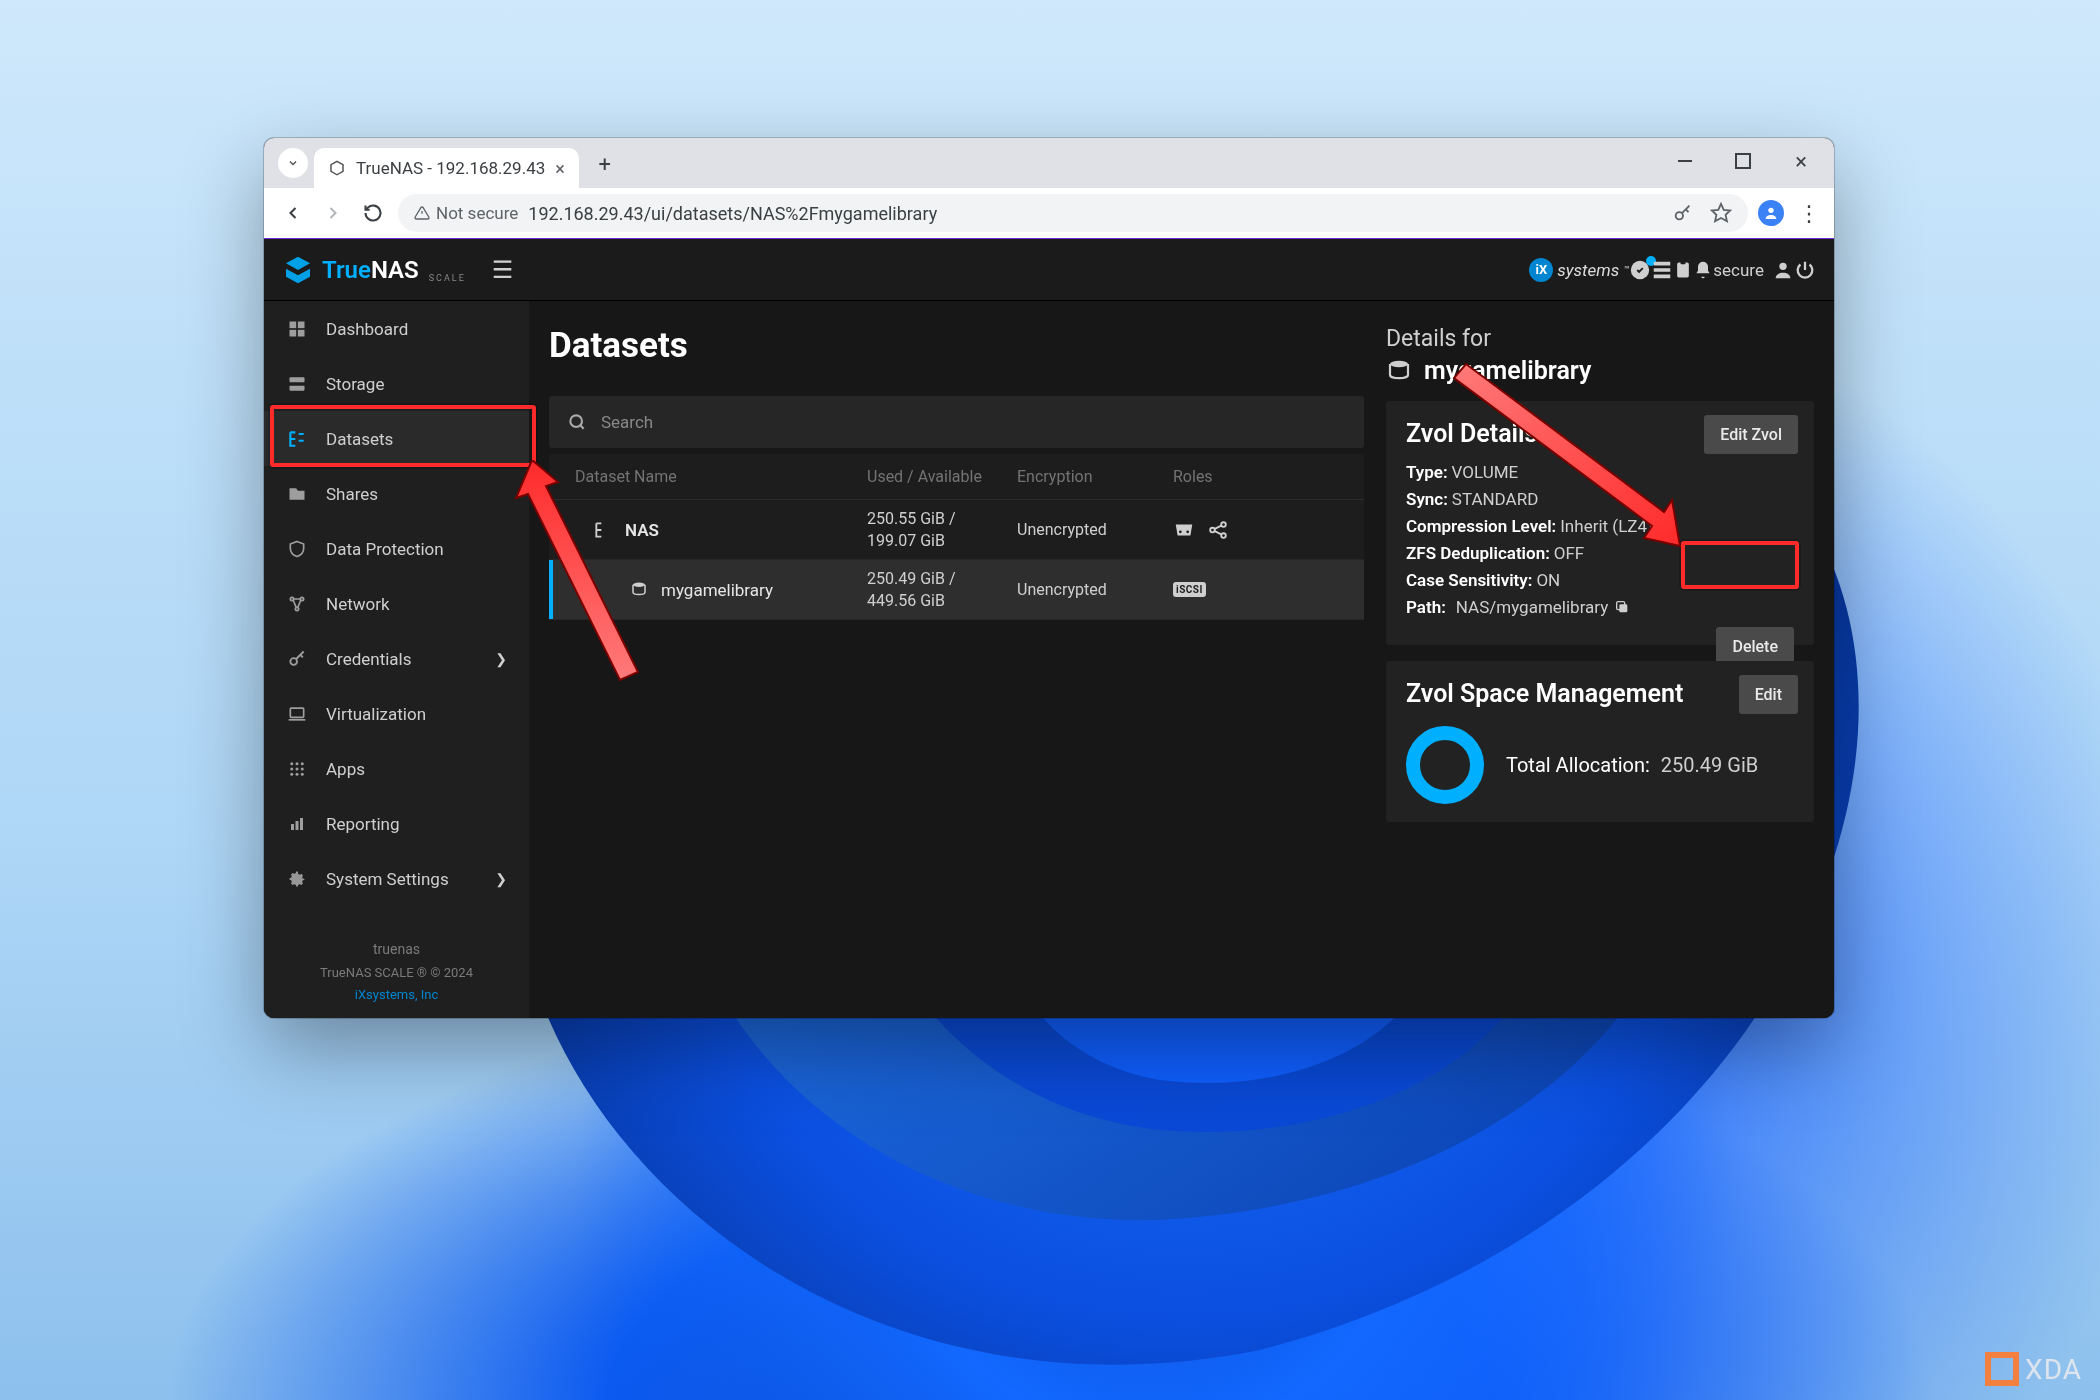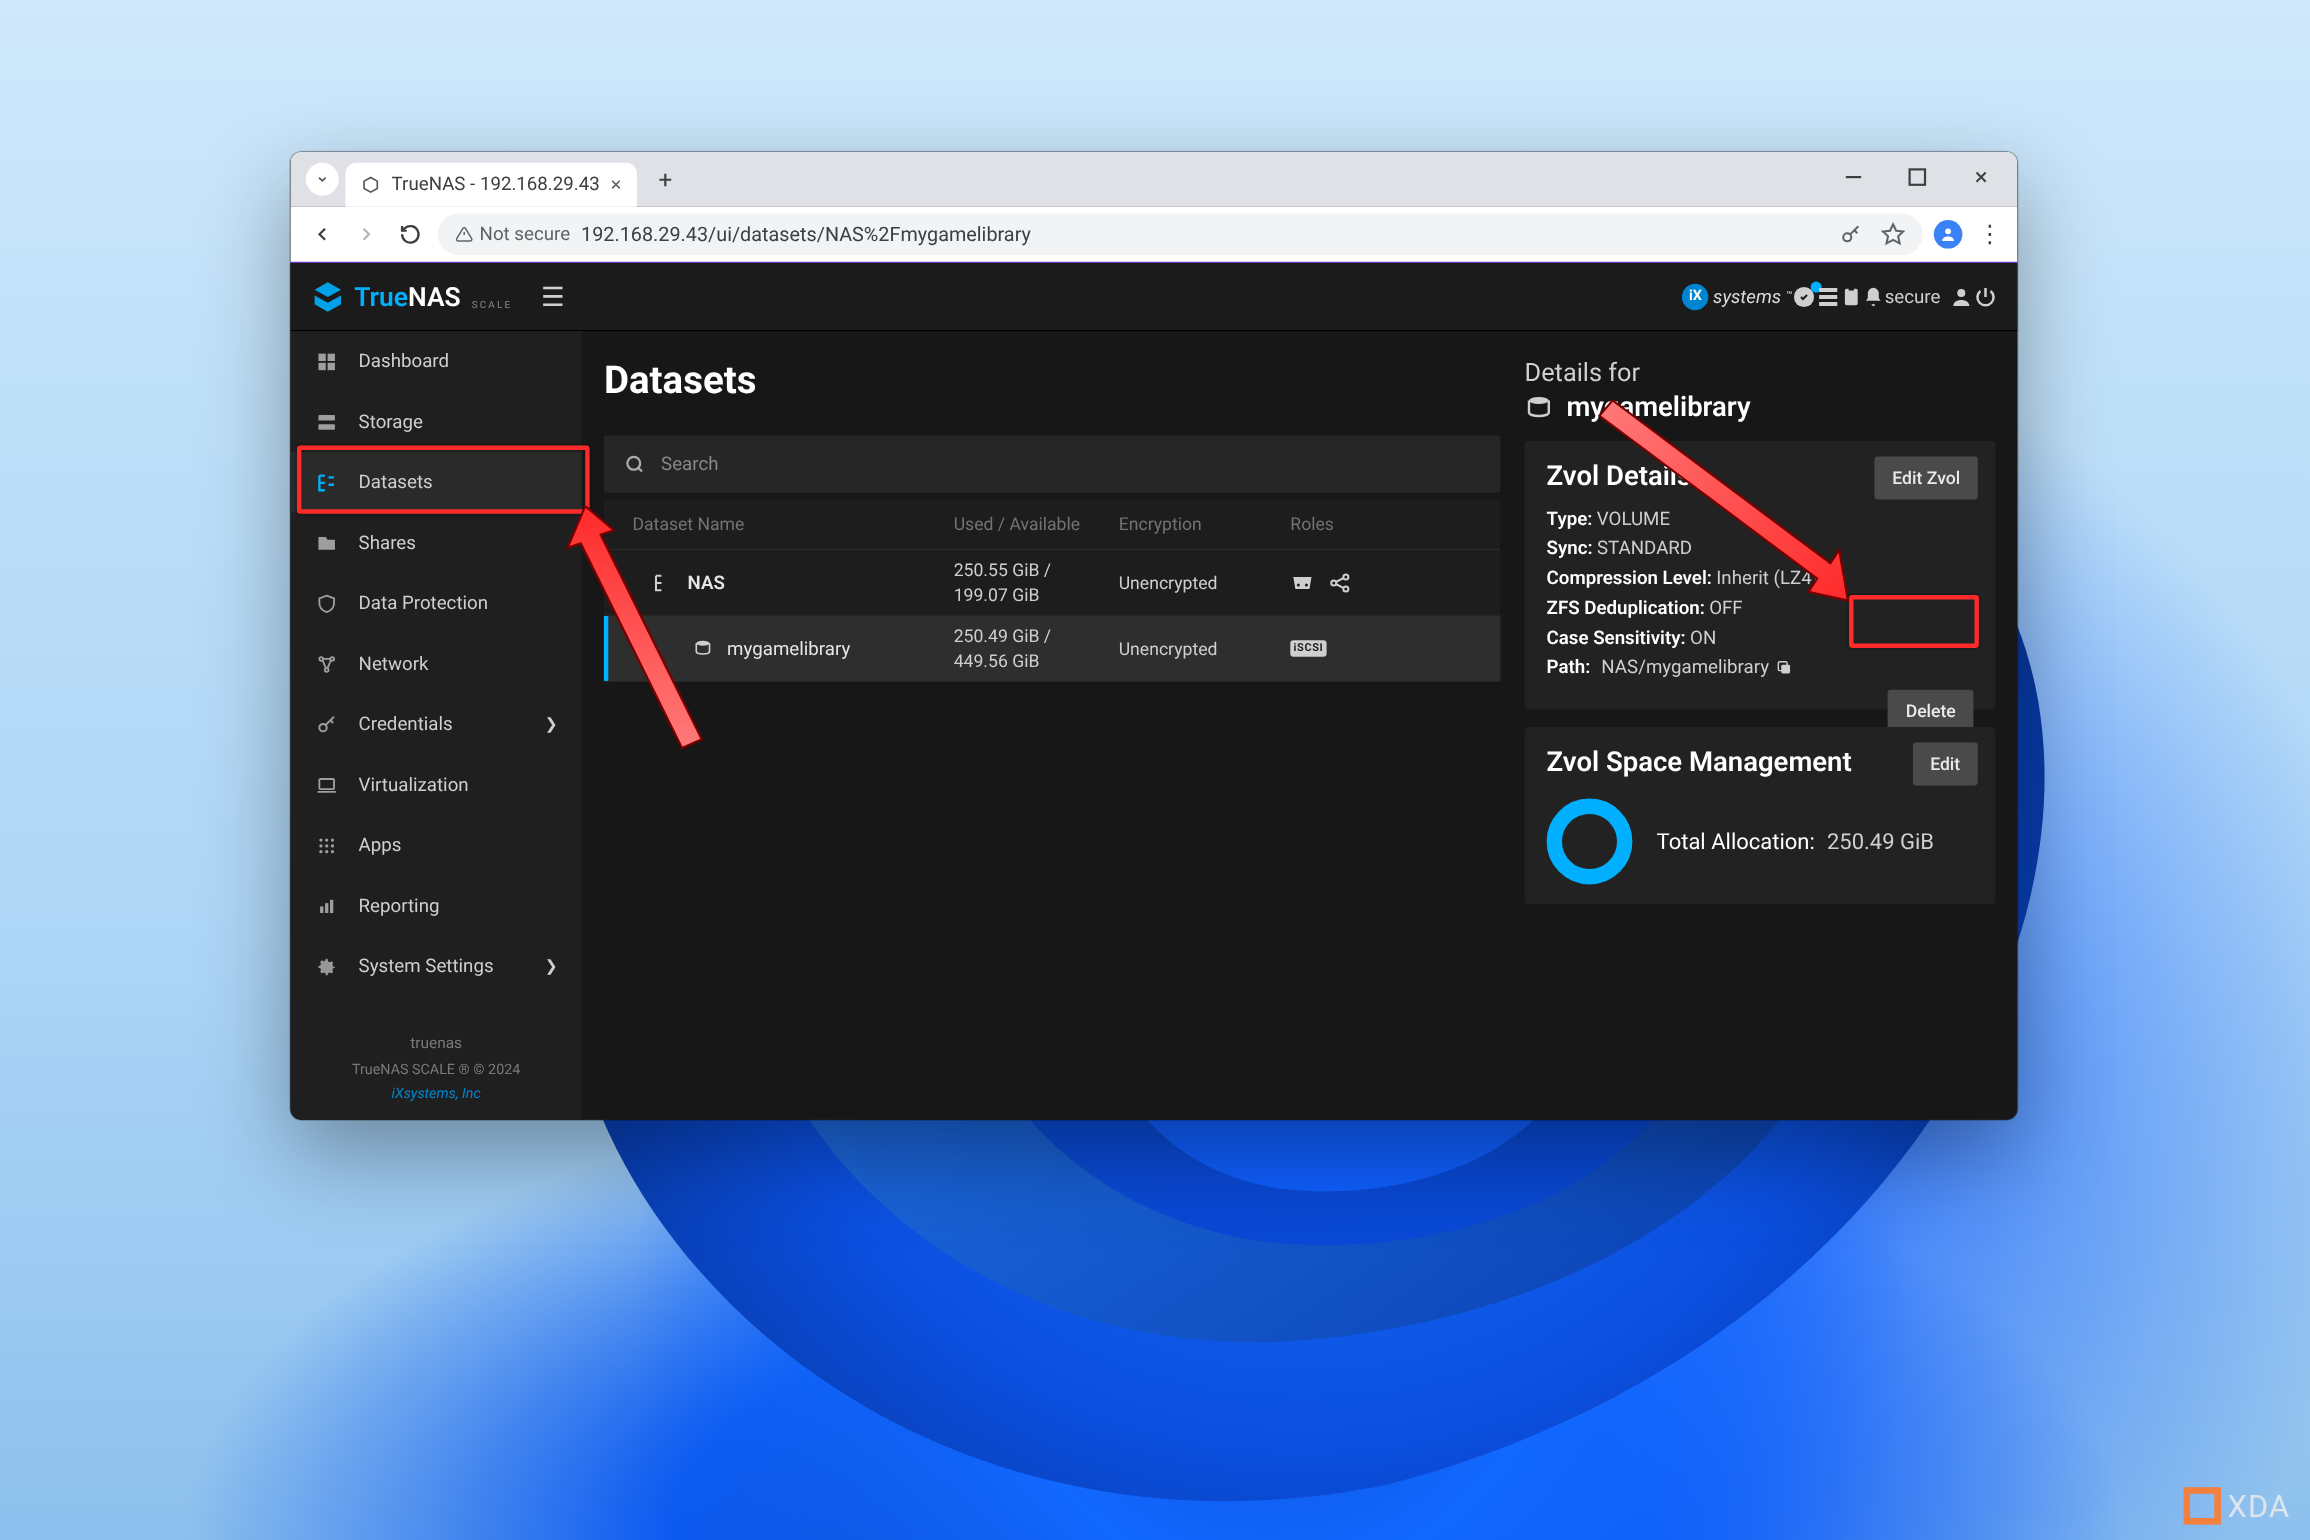--- a/index.html
+++ b/index.html
@@ -99,21 +99,21 @@
   .app-body{flex:1;display:flex;overflow:hidden;}
 
   
   .sidebar{width:265px;background:#1f1f1f;display:flex;flex-direction:column;font-size:17px;}
   .nav-item{height:55px;display:flex;align-items:center;gap:18px;padding:0 22px;color:#cfcfcf;cursor:pointer;position:relative;}
   .nav-item.active{background:#2a2a2a;}
   .nav-item .nicon{width:22px;color:#9e9e9e;display:flex;justify-content:center;}
   .nav-item.active .nicon{color:#00b0ff;}
   .nav-item .chev{margin-left:auto;color:#cfcfcf;font-size:14px;}
   .sidebar-footer{margin-top:auto;padding:18px 0 12px;text-align:center;color:#7a7a7a;font-size:14px;line-height:1.7;}
-  .sidebar-footer .link{color:#0086d1;font-size:13px;font-style:italic;}
+  .sidebar-footer .link{color:#0086d1;font-size:13px;}
 
   
   .main{flex:1;padding:18px 20px 0 20px;overflow:auto;display:flex;gap:22px;}
   .main-left{flex:1;min-width:0;}
   .page-title{font-size:35px;font-weight:700;color:#fff;margin:6px 0 30px 0;}
   .searchbar{height:52px;background:#262626;border-radius:3px;display:flex;align-items:center;gap:14px;padding:0 18px;color:#888;font-size:17px;margin-bottom:6px;}
   .table{background:#1d1d1d;}
   .thead{display:flex;height:46px;align-items:center;font-size:16px;color:#737373;border-bottom:1px solid #2c2c2c;}
   .c-name{flex:0 0 318px;padding-left:26px;}
   .c-used{flex:0 0 150px;}

